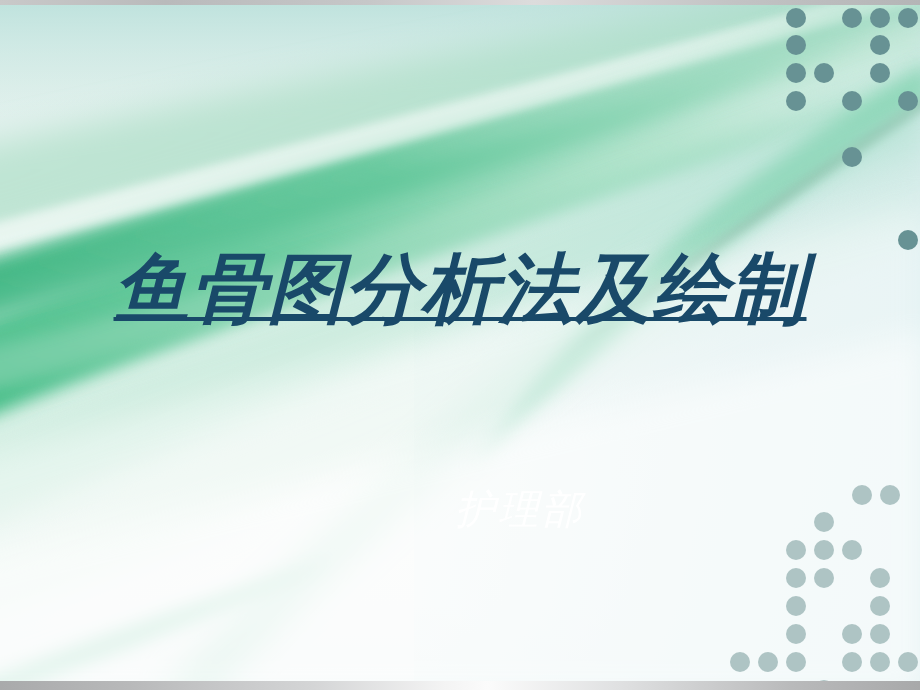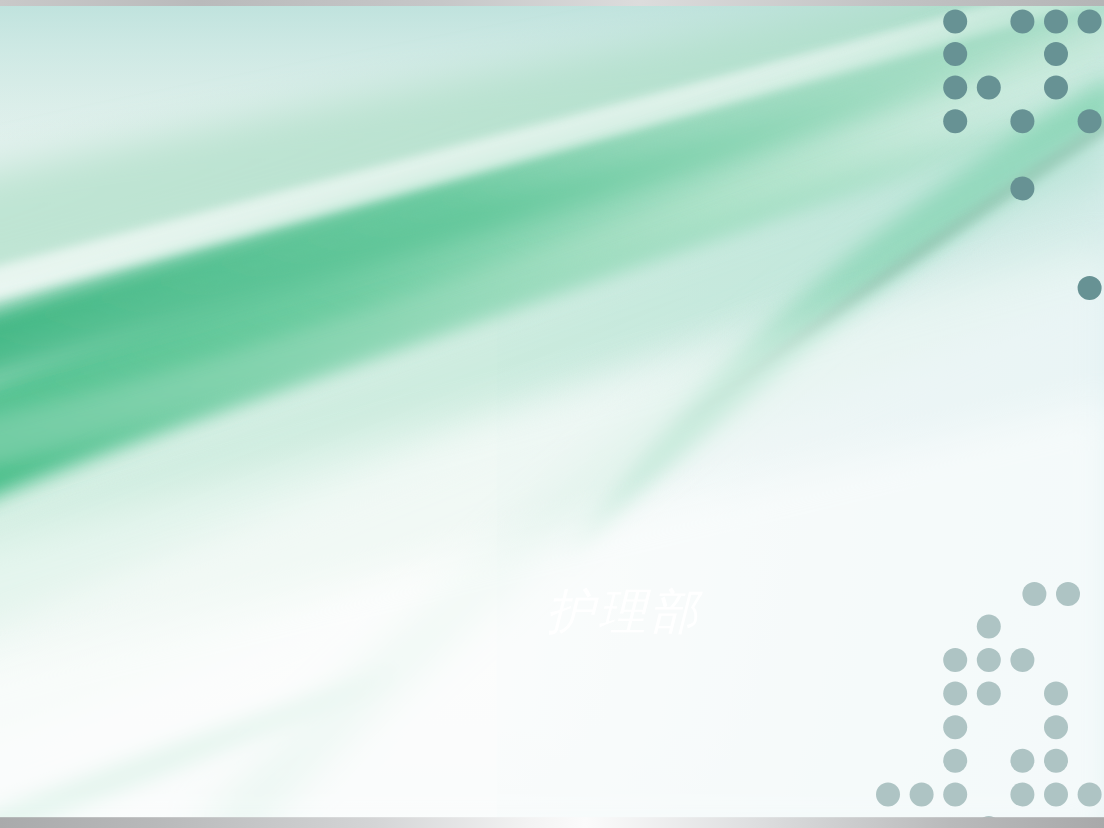--- a/index.html
+++ b/index.html
@@ -222,20 +222,23 @@
       <span class="dot dot-light" style="left: 870px; top: 624px; width: 20px; height: 20px;"></span>
       <span class="dot dot-light" style="left: 730px; top: 652px; width: 20px; height: 20px;"></span>
       <span class="dot dot-light" style="left: 758px; top: 652px; width: 20px; height: 20px;"></span>
       <span class="dot dot-light" style="left: 786px; top: 652px; width: 20px; height: 20px;"></span>
       <span class="dot dot-light" style="left: 842px; top: 652px; width: 20px; height: 20px;"></span>
       <span class="dot dot-light" style="left: 870px; top: 652px; width: 20px; height: 20px;"></span>
       <span class="dot dot-light" style="left: 898px; top: 652px; width: 20px; height: 20px;"></span>
       <span class="dot dot-light" style="left: 814px; top: 680px; width: 20px; height: 20px;"></span>
     </div>
 
+  <div id="title-block">
+    <span id="slide-title">鱼骨图分析法及绘制</span>
+  </div>
 
   <div id="subtitle-block">
     <span id="slide-subtitle">护理部</span>
   </div>
 
   <div class="frame-top"></div>
   <div class="frame-bottom"></div>
 
 </div>
 

